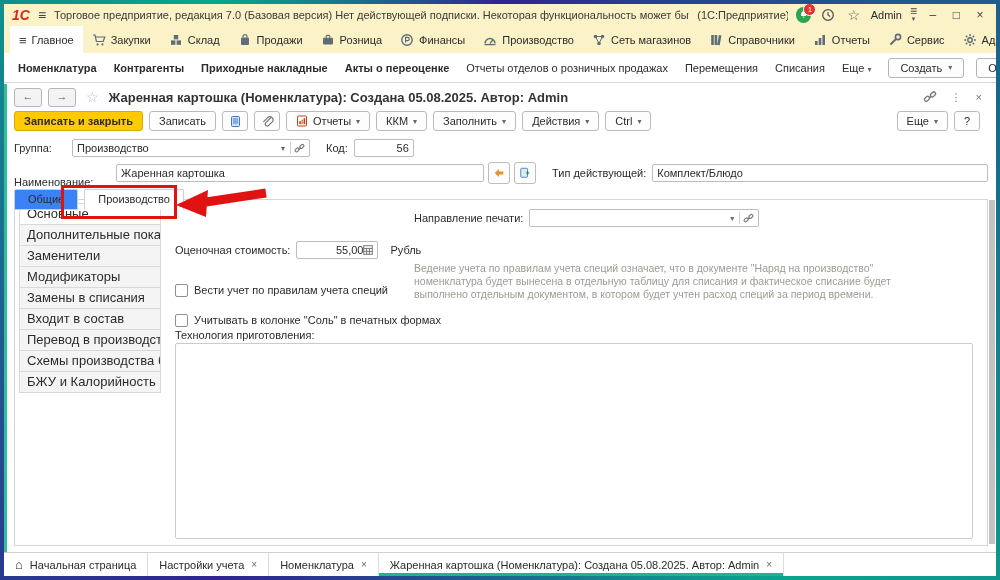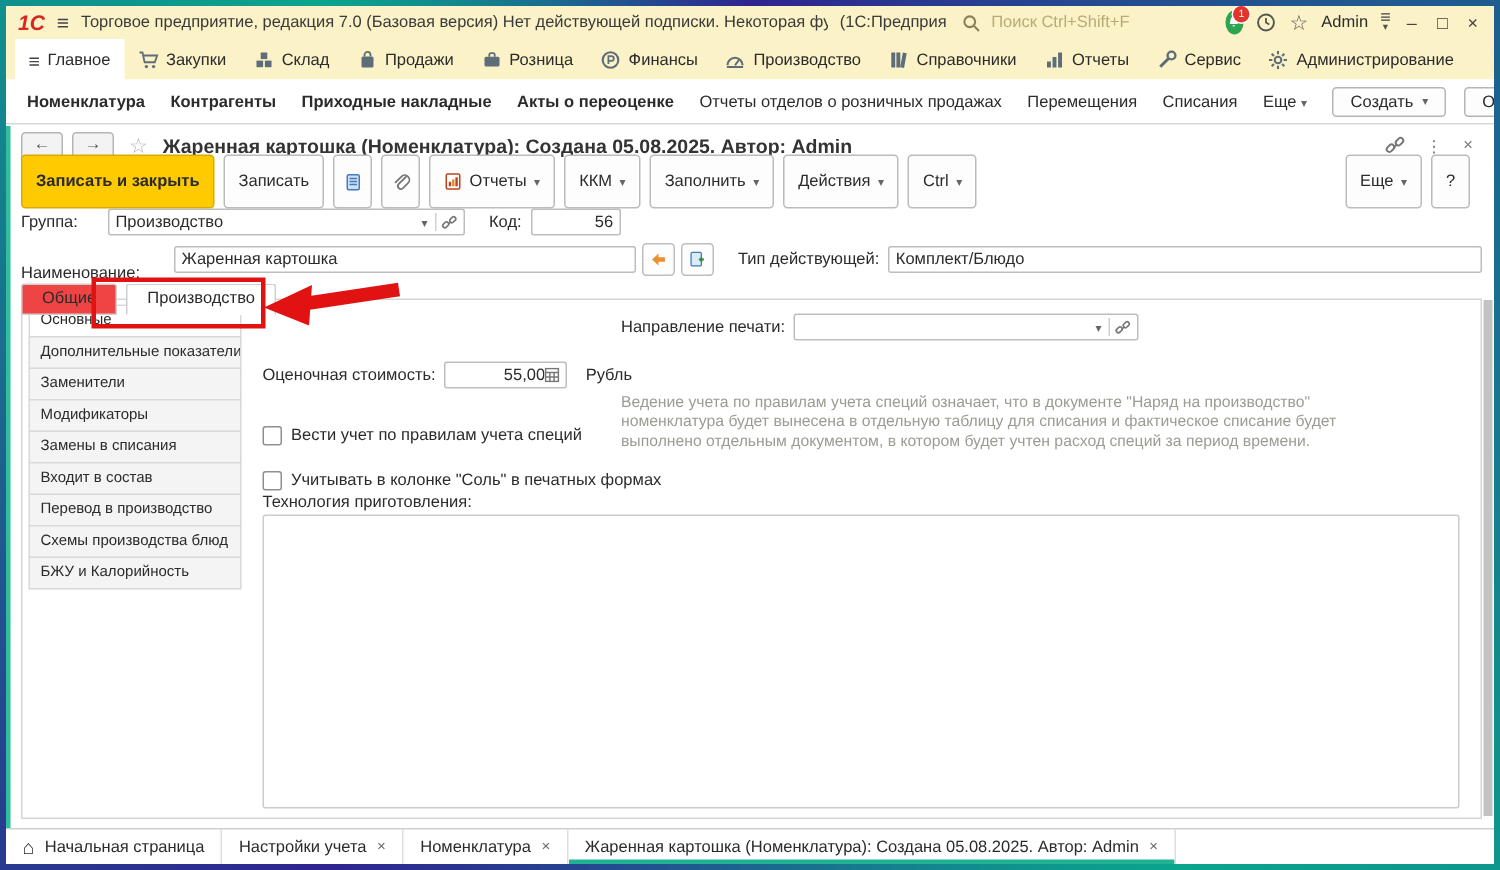--- a/index.html
+++ b/index.html
@@ -31,44 +31,44 @@
   .sbtn{border:1px solid #b5b5b5;border-radius:3px;padding:3px 11px;background:#fdfdfd;display:flex;align-items:center;gap:6px;}
   .caret{color:#666;font-size:8px;}
   
   .navrow{display:flex;align-items:center;height:24px;margin-top:2px;padding:0 10px;gap:6px;}
   .navbtn{width:26px;height:17px;border:1px solid #b5b5b5;border-radius:3px;background:#f3f3f3;color:#555;
     text-align:center;line-height:15px;font-size:11px;}
   .star{color:#b5b5b5;font-size:14px;margin:0 4px;}
   .doc-title{font-weight:bold;font-size:13px;color:#333;}
   .nav-right{margin-left:auto;display:flex;gap:14px;color:#777;align-items:center;margin-right:4px;}
   .toolbar{display:flex;align-items:center;height:24px;padding:0 10px;gap:6px;}
-  .btn{height:36px;border:1px solid #bbb;border-radius:3px;background:#fdfdfd;padding:0 9px;
+  .btn{height:20px;border:1px solid #bbb;border-radius:3px;background:#fdfdfd;padding:0 9px;
     display:inline-flex;align-items:center;gap:5px;box-sizing:border-box;}
   .btn-primary{background:#ffcb00;border-color:#d8ab00;font-weight:bold;}
   .icon-btn{width:26px;justify-content:center;padding:0;}
   .tb-right{margin-left:auto;display:flex;gap:6px;margin-right:6px;}
   
   .frow{display:flex;align-items:center;margin:5px 0 0 10px;height:20px;}
   .lbl{margin-right:6px;white-space:nowrap;}
   .field{height:18px;border:1px solid #bdbdbd;border-radius:2px;background:#fff;display:flex;align-items:center;
     padding:0 4px;box-sizing:border-box;}
   .field .val{flex:1;white-space:nowrap;overflow:hidden;}
   .fsep{border-left:1px solid #d0d0d0;height:12px;margin:0 3px 0 5px;}
   .mini-btn{width:20px;height:20px;border:1px solid #bdbdbd;border-radius:3px;background:#fdfdfd;
     display:inline-flex;align-items:center;justify-content:center;margin-left:4px;}
   
   .tabsrow{position:relative;margin:6px 0 0 10px;height:21px;z-index:3;}
-  .tab{display:inline-block;padding:3px 13px 4px;border:1px solid #cfcfcf;background:#ef4444;margin-right:3px;
+  .tab{display:inline-block;padding:3px 13px 4px;border:1px solid #cfcfcf;background:#3b82f6;margin-right:3px;
     border-radius:2px 2px 0 0;position:relative;}
   .tab.active{background:#fff;border-bottom-color:#fff;z-index:4;}
   .annot-box{position:absolute;left:47px;top:-4px;width:110px;height:28px;border:3px solid #e01212;z-index:6;pointer-events:none;}
   .annot-arrow{position:absolute;left:162px;top:-2px;z-index:6;pointer-events:none;}
   
   .content{position:absolute;left:10px;right:8px;top:195px;bottom:30px;border:1px solid #d5d5d5;background:#fff;z-index:2;}
-  .side{position:absolute;left:4px;top:4px;width:142px;font-size:10px;}
+  .side{position:absolute;left:4px;top:4px;width:142px;font-size:13px;}
   .sitem{height:20px;line-height:19px;padding-left:7px;border:1px solid #d9d9d9;margin-top:-1px;background:#f4f4f4;
     white-space:nowrap;overflow:hidden;}
   .sitem.active{background:#fff;}
   .panel{position:absolute;left:152px;right:8px;top:0;bottom:0;}
   .prow{position:absolute;left:8px;display:flex;align-items:center;height:20px;}
   .goldfield{border:2px solid #e2a93b;width:82px;}
   .goldfield .val{text-align:right;}
   .sel{background:#3873c8;color:#fff;padding:0 2px;}
   .numfield{width:82px;}
   .numfield .val{text-align:right;}
@@ -90,29 +90,20 @@
 <body>
 
 <div class="frame">
 <div class="app">
 
   <div class="titlebar">
     <span class="logo">1С</span>
     <span class="hamburger">≡</span>
     <span class="tb-title">Торговое предприятие, редакция 7.0 (Базовая версия) Нет действующей подписки. Некоторая функциональность может быт...</span>
     <span class="tb-title">(1С:Предприятие)</span>
-    <div class="tb-search">
-      <span class="tb-ico">
-        <svg width="13" height="13" viewBox="0 0 13 13">
-              <circle cx="5.5" cy="5.5" r="3.6" fill="none" stroke="#8a7f55" stroke-width="1.4"></circle>
-              <line x1="8.4" y1="8.4" x2="11.6" y2="11.6" stroke="#8a7f55" stroke-width="1.4"></line>
-            </svg>
-      </span>
-      <span>Поиск Ctrl+Shift+F</span>
-    </div>
     <span class="bell">
       <svg width="9" height="10" viewBox="0 0 10 10">
             <path d="M5 0.8 C3.2 0.8 2.5 2.3 2.5 3.9 L2 6.2 L8 6.2 L7.5 3.9 C7.5 2.3 6.8 0.8 5 0.8 Z M4 7 a1 1 0 0 0 2 0 Z" fill="#fff"></path>
           </svg>
       <span class="badge">1</span>
     </span>
     <span class="tb-ico">
       <svg width="14" height="14" viewBox="0 0 14 14">
             <circle cx="7" cy="7" r="5.3" fill="none" stroke="#555" stroke-width="1.3"></circle>
             <path d="M7 4 V7 L9.2 8.4" fill="none" stroke="#555" stroke-width="1.2"></path>
@@ -183,20 +174,33 @@
     </div>
     <div class="ritem">
       <span class="ricon">
             <svg width="14" height="14" viewBox="0 0 14 14">
               <path d="M2 10.5 a5 5 0 0 1 10 0" fill="none" stroke="#5f6d79" stroke-width="1.4"></path>
               <line x1="7" y1="10.5" x2="9.8" y2="6.8" stroke="#5f6d79" stroke-width="1.3"></line>
               <line x1="1.6" y1="11.6" x2="12.4" y2="11.6" stroke="#5f6d79" stroke-width="1.3"></line>
             </svg>
           </span>
       <span>Производство</span>
+    </div>
+    <div class="ritem">
+      <span class="ricon">
+            <svg width="14" height="14" viewBox="0 0 14 14">
+              <line x1="3.5" y1="3.5" x2="7" y2="10.5" stroke="#5f6d79" stroke-width="1"></line>
+              <line x1="10.5" y1="3.5" x2="7" y2="10.5" stroke="#5f6d79" stroke-width="1"></line>
+              <line x1="3.5" y1="3.5" x2="10.5" y2="3.5" stroke="#5f6d79" stroke-width="1"></line>
+              <circle cx="3.5" cy="3.5" r="1.8" fill="#5f6d79"></circle>
+              <circle cx="10.5" cy="3.5" r="1.8" fill="#5f6d79"></circle>
+              <circle cx="7" cy="10.5" r="1.8" fill="#5f6d79"></circle>
+            </svg>
+          </span>
+      <span>Сеть магазинов</span>
     </div>
     <div class="ritem">
       <span class="ricon">
             <svg width="14" height="14" viewBox="0 0 14 14">
               <rect x="2.2" y="2" width="2.6" height="10" fill="#5f6d79"></rect>
               <rect x="5.6" y="2" width="2.6" height="10" fill="#5f6d79"></rect>
               <rect x="9" y="2.2" width="2.6" height="10" fill="#5f6d79" transform="rotate(10 10.3 7.2)"></rect>
             </svg>
           </span>
       <span>Справочники</span>
@@ -355,21 +359,21 @@
           </span>
     </span>
     <span class="lbl" style="margin-left:16px;">Код:</span>
     <span class="field" style="width:60px;">
       <span class="val" style="text-align:right;">56</span>
     </span>
   </div>
 
   <div class="frow">
     <span class="lbl" style="width:96px;margin-top:17px;">Наименование:</span>
-    <span class="field" style="width:308px;">
+    <span class="field" style="width:368px;">
       <span class="val">Жаренная картошка</span>
     </span>
     <span class="mini-btn">
           <svg width="12" height="12" viewBox="0 0 14 14">
             <path d="M12 5.2 H7 V2.4 L2 7 L7 11.6 V8.8 h5 z" fill="#e8912d"></path>
           </svg>
         </span>
     <span class="mini-btn">
           <svg width="12" height="12" viewBox="0 0 14 14">
             <rect x="2" y="1.5" width="8" height="10.5" rx="1" fill="#dcebfa" stroke="#3f7bbf"></rect>

